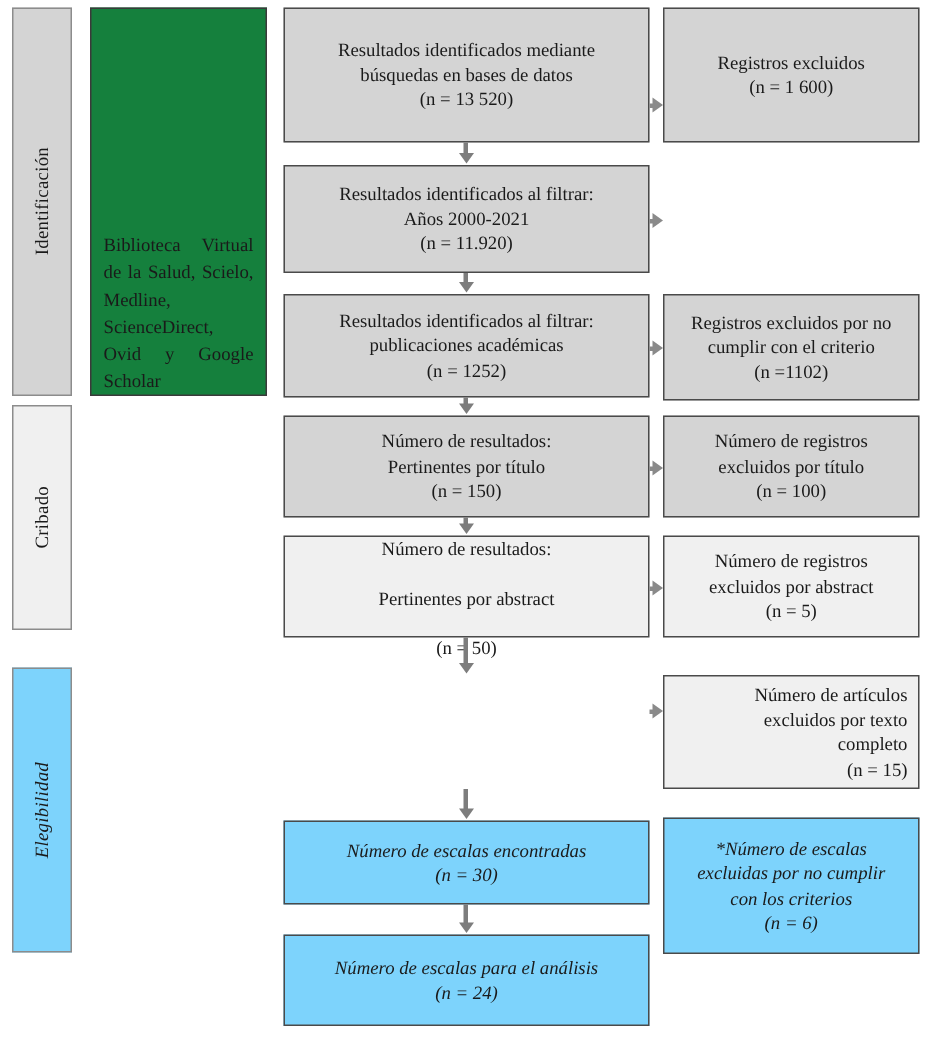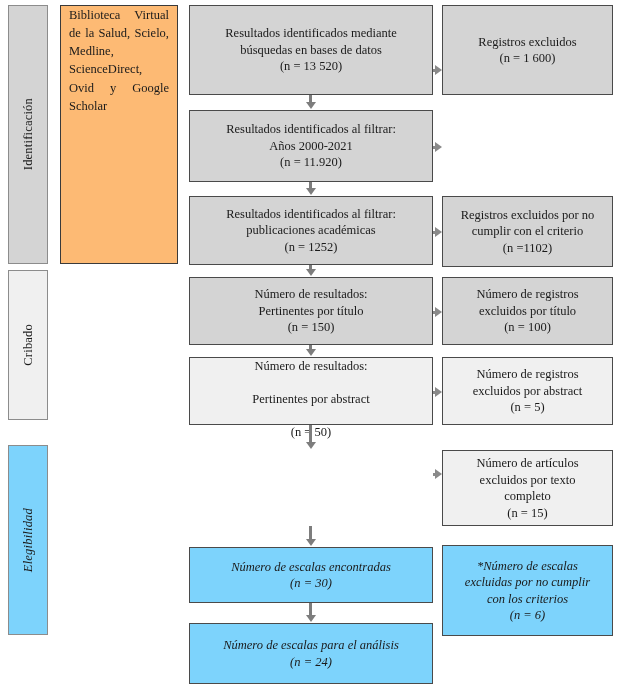--- a/index.html
+++ b/index.html
@@ -55,23 +55,23 @@
     font-size: 12.5px;
     letter-spacing: 0.2px;
     white-space: nowrap;
   }
 
   
   .srcbox {
     position: absolute;
     box-sizing: border-box;
     border: 1.2px solid #3a3a3a;
-    background: #fdba74;
+    background: #15803d;
     display: flex;
-    align-items: flex-start;
+    align-items: flex-end;
   }
   .srcbox .txt {
     display: block;
     width: 100%;
     font-size: 12.5px;
     line-height: 1.45;
     text-align: justify;
     text-align-last: left;
     padding: 0 8px;
     hyphens: none;
@@ -193,21 +193,21 @@
 excluidos por título
 (n = 100)</span>
   </div>
 
   <div class="box fill-light" style="left:442px; top:357px; width:171px; height:68px;">
     <span class="txt">Número de registros
 excluidos por abstract
 (n = 5)</span>
   </div>
 
-  <div class="box fill-light" style="left:442px; top:450px; width:171px; height:76px;">
+  <div class="box fill-light" style="left:442px; top:450px; width:171px; height:76px;text-align:right;">
     <span class="txt">Número de artículos
 excluidos por texto
 completo
 (n = 15)</span>
   </div>
 
   <div class="box fill-white" style="left:442px; top:545px; width:171px; height:91px;">
     <span class="txt">*Número de escalas
 excluidas por no cumplir
 con los criterios

